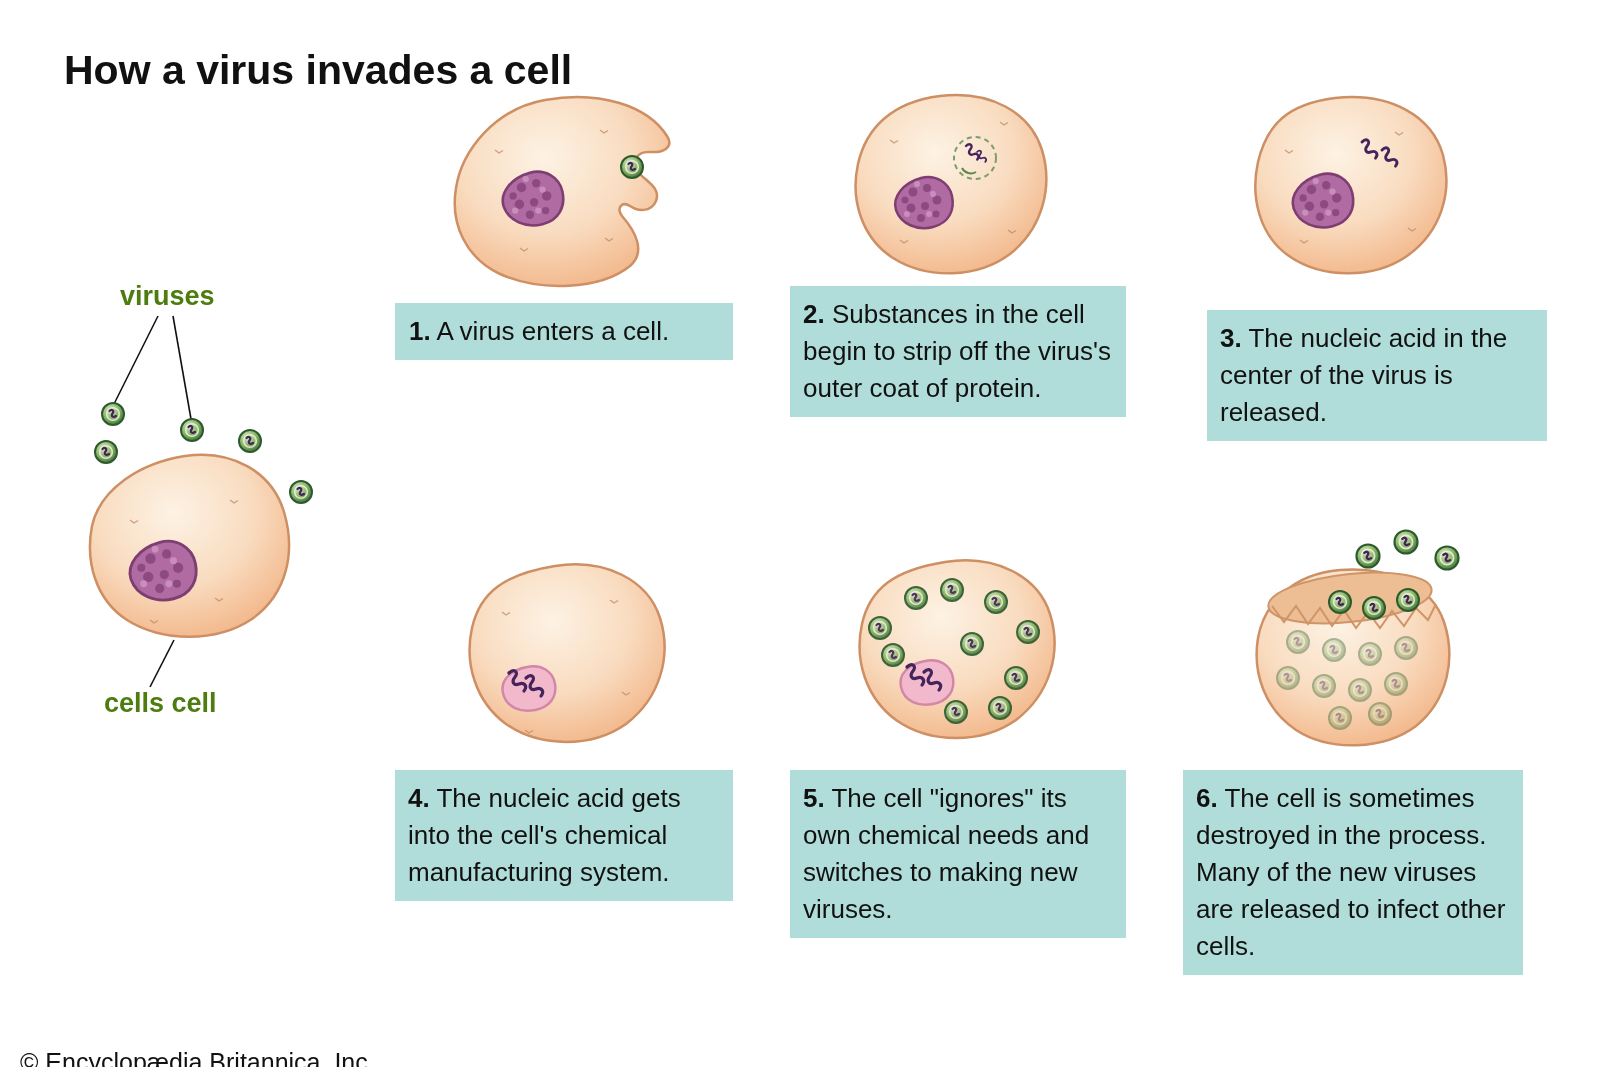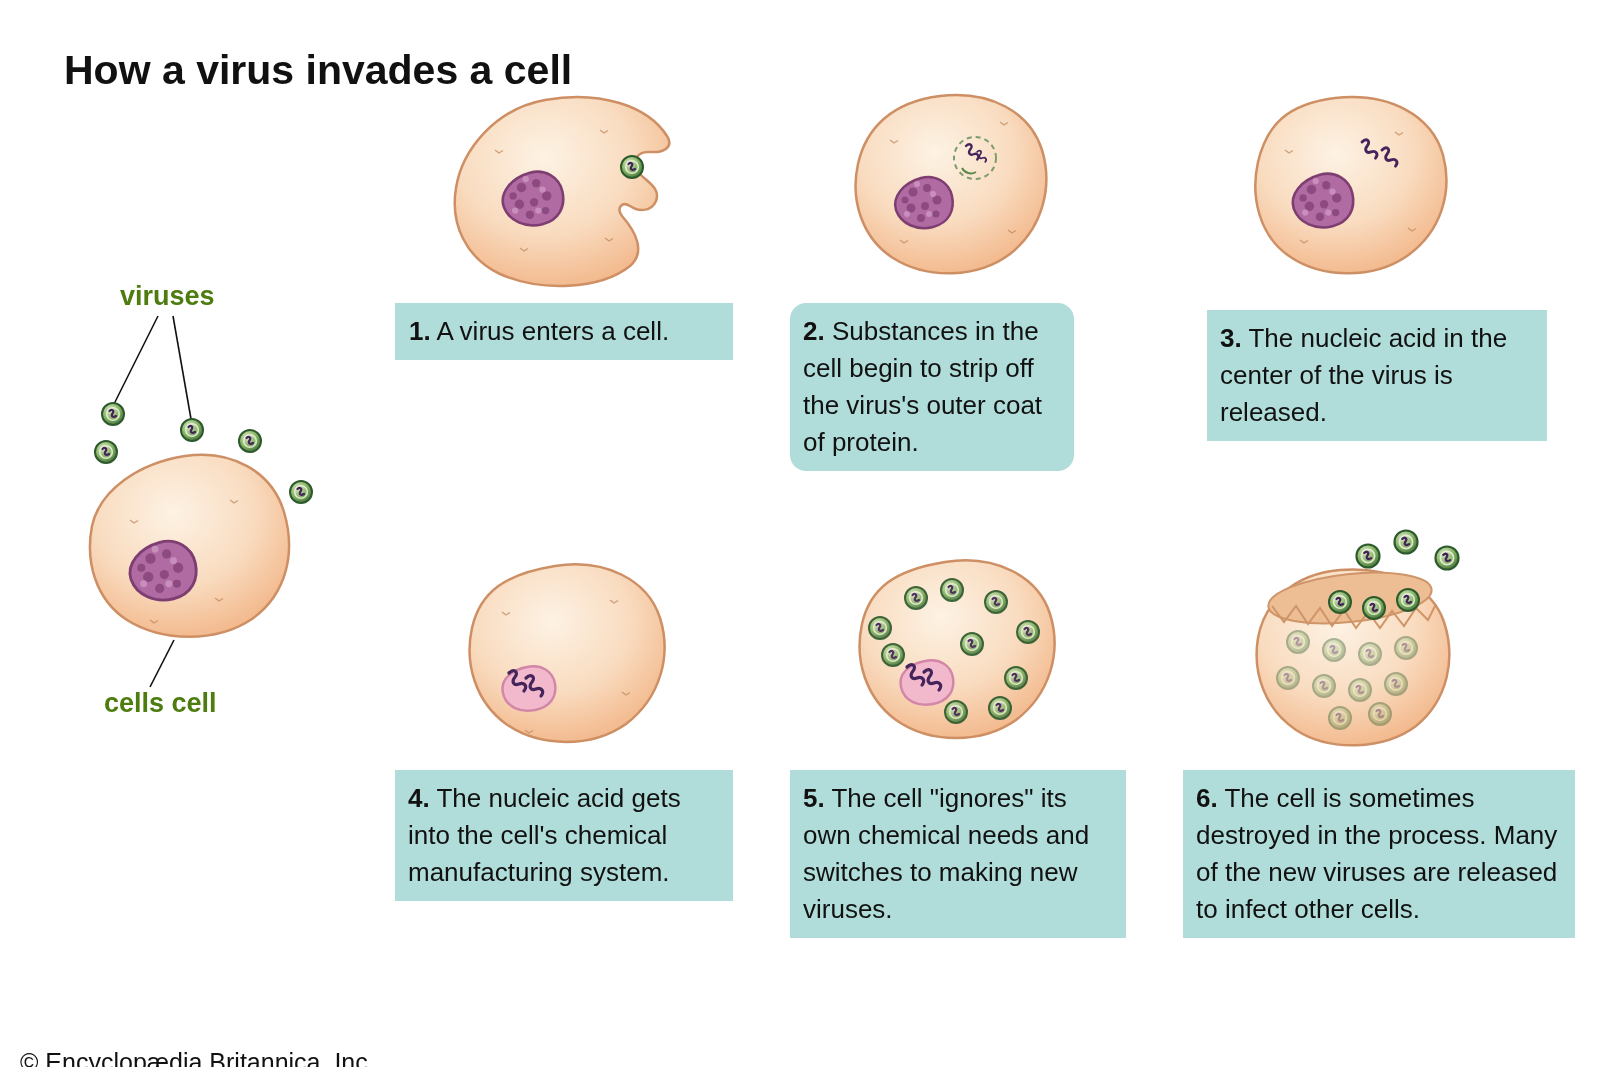--- a/index.html
+++ b/index.html
@@ -173,38 +173,38 @@
 <h1 class="title">How a virus invades a cell</h1>
 
 <div class="label" style="left:120px;top:281px;">viruses</div>
 <div class="label" style="left:104px;top:688px;">cells cell</div>
 
 <div class="cap" style="left:395px;top:303px;width:338px;padding-left:14px;">
   <span class="num">1.</span>
   <span>A virus enters a cell.</span>
 </div>
 
-<div class="cap" style="left:790px;top:303px;width:284px;border-radius:16px;">
+<div class="cap" style="left:790px;top:286px;width:336px;">
   <span class="num">2.</span>
   <span>Substances in the cell begin to strip off the virus's outer coat of protein.</span>
 </div>
 
 <div class="cap" style="left:1183px;top:310px;width:340px;margin-left:24px;">
   <span class="num">3.</span>
   <span>The nucleic acid in the center of the virus is released.</span>
 </div>
 
 <div class="cap" style="left:395px;top:770px;width:338px;">
   <span class="num">4.</span>
   <span>The nucleic acid gets into the cell's chemical manufacturing system.</span>
 </div>
 
 <div class="cap" style="left:790px;top:770px;width:336px;">
   <span class="num">5.</span>
   <span>The cell "ignores" its own chemical needs and switches to making new viruses.</span>
 </div>
 
-<div class="cap" style="left:1183px;top:770px;width:392px;">
+<div class="cap" style="left:1183px;top:770px;width:340px;">
   <span class="num">6.</span>
   <span>The cell is sometimes destroyed in the process. Many of the new viruses are released to infect other cells.</span>
 </div>
 
 <div class="credit">© Encyclopædia Britannica, Inc.</div>
 
 </body></html>

